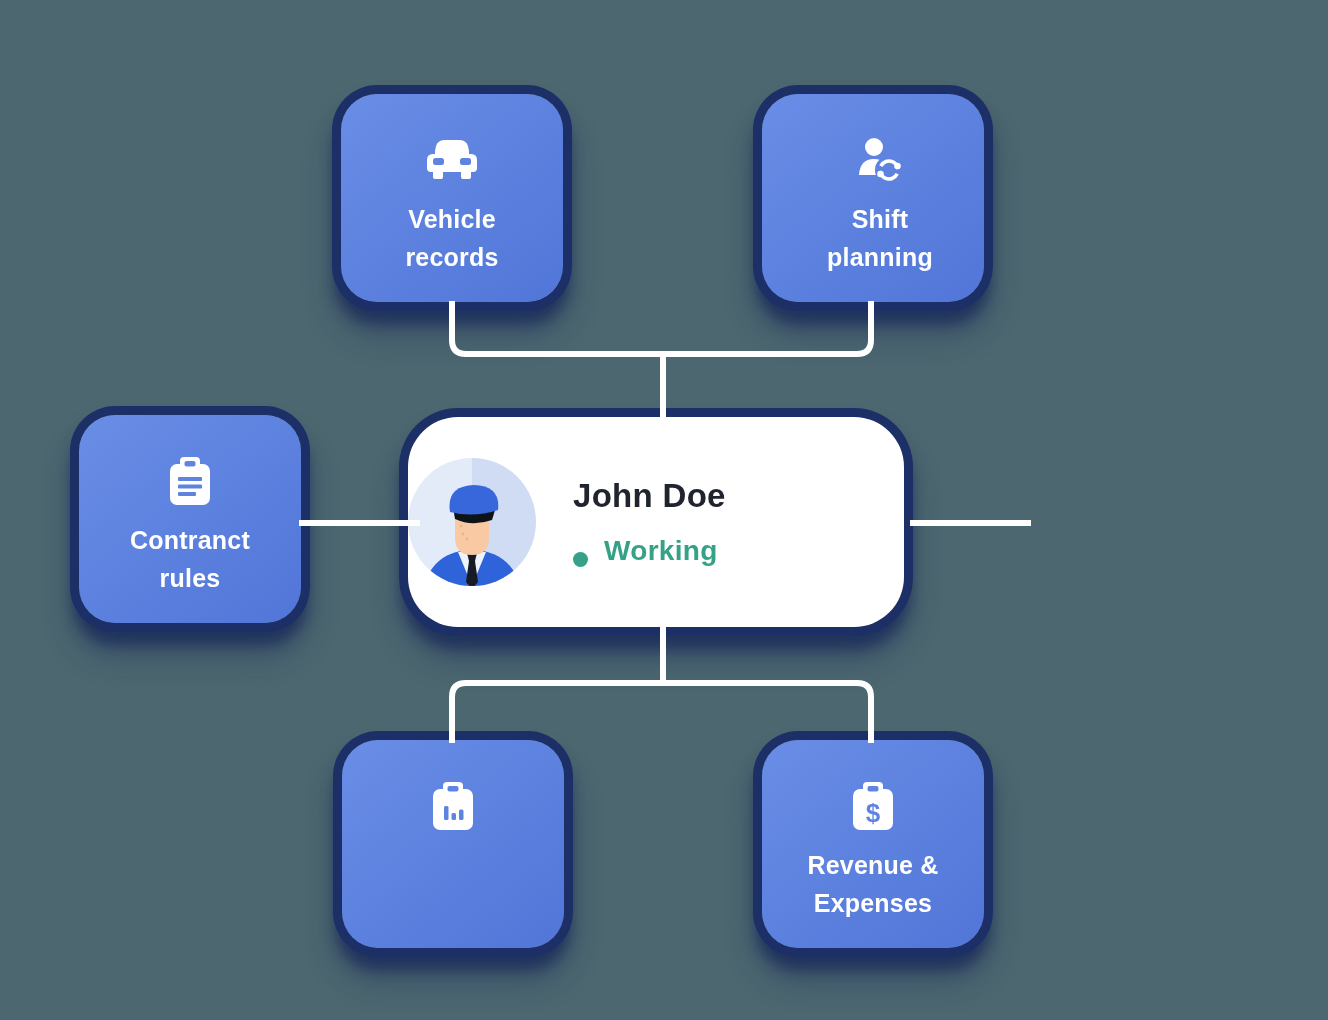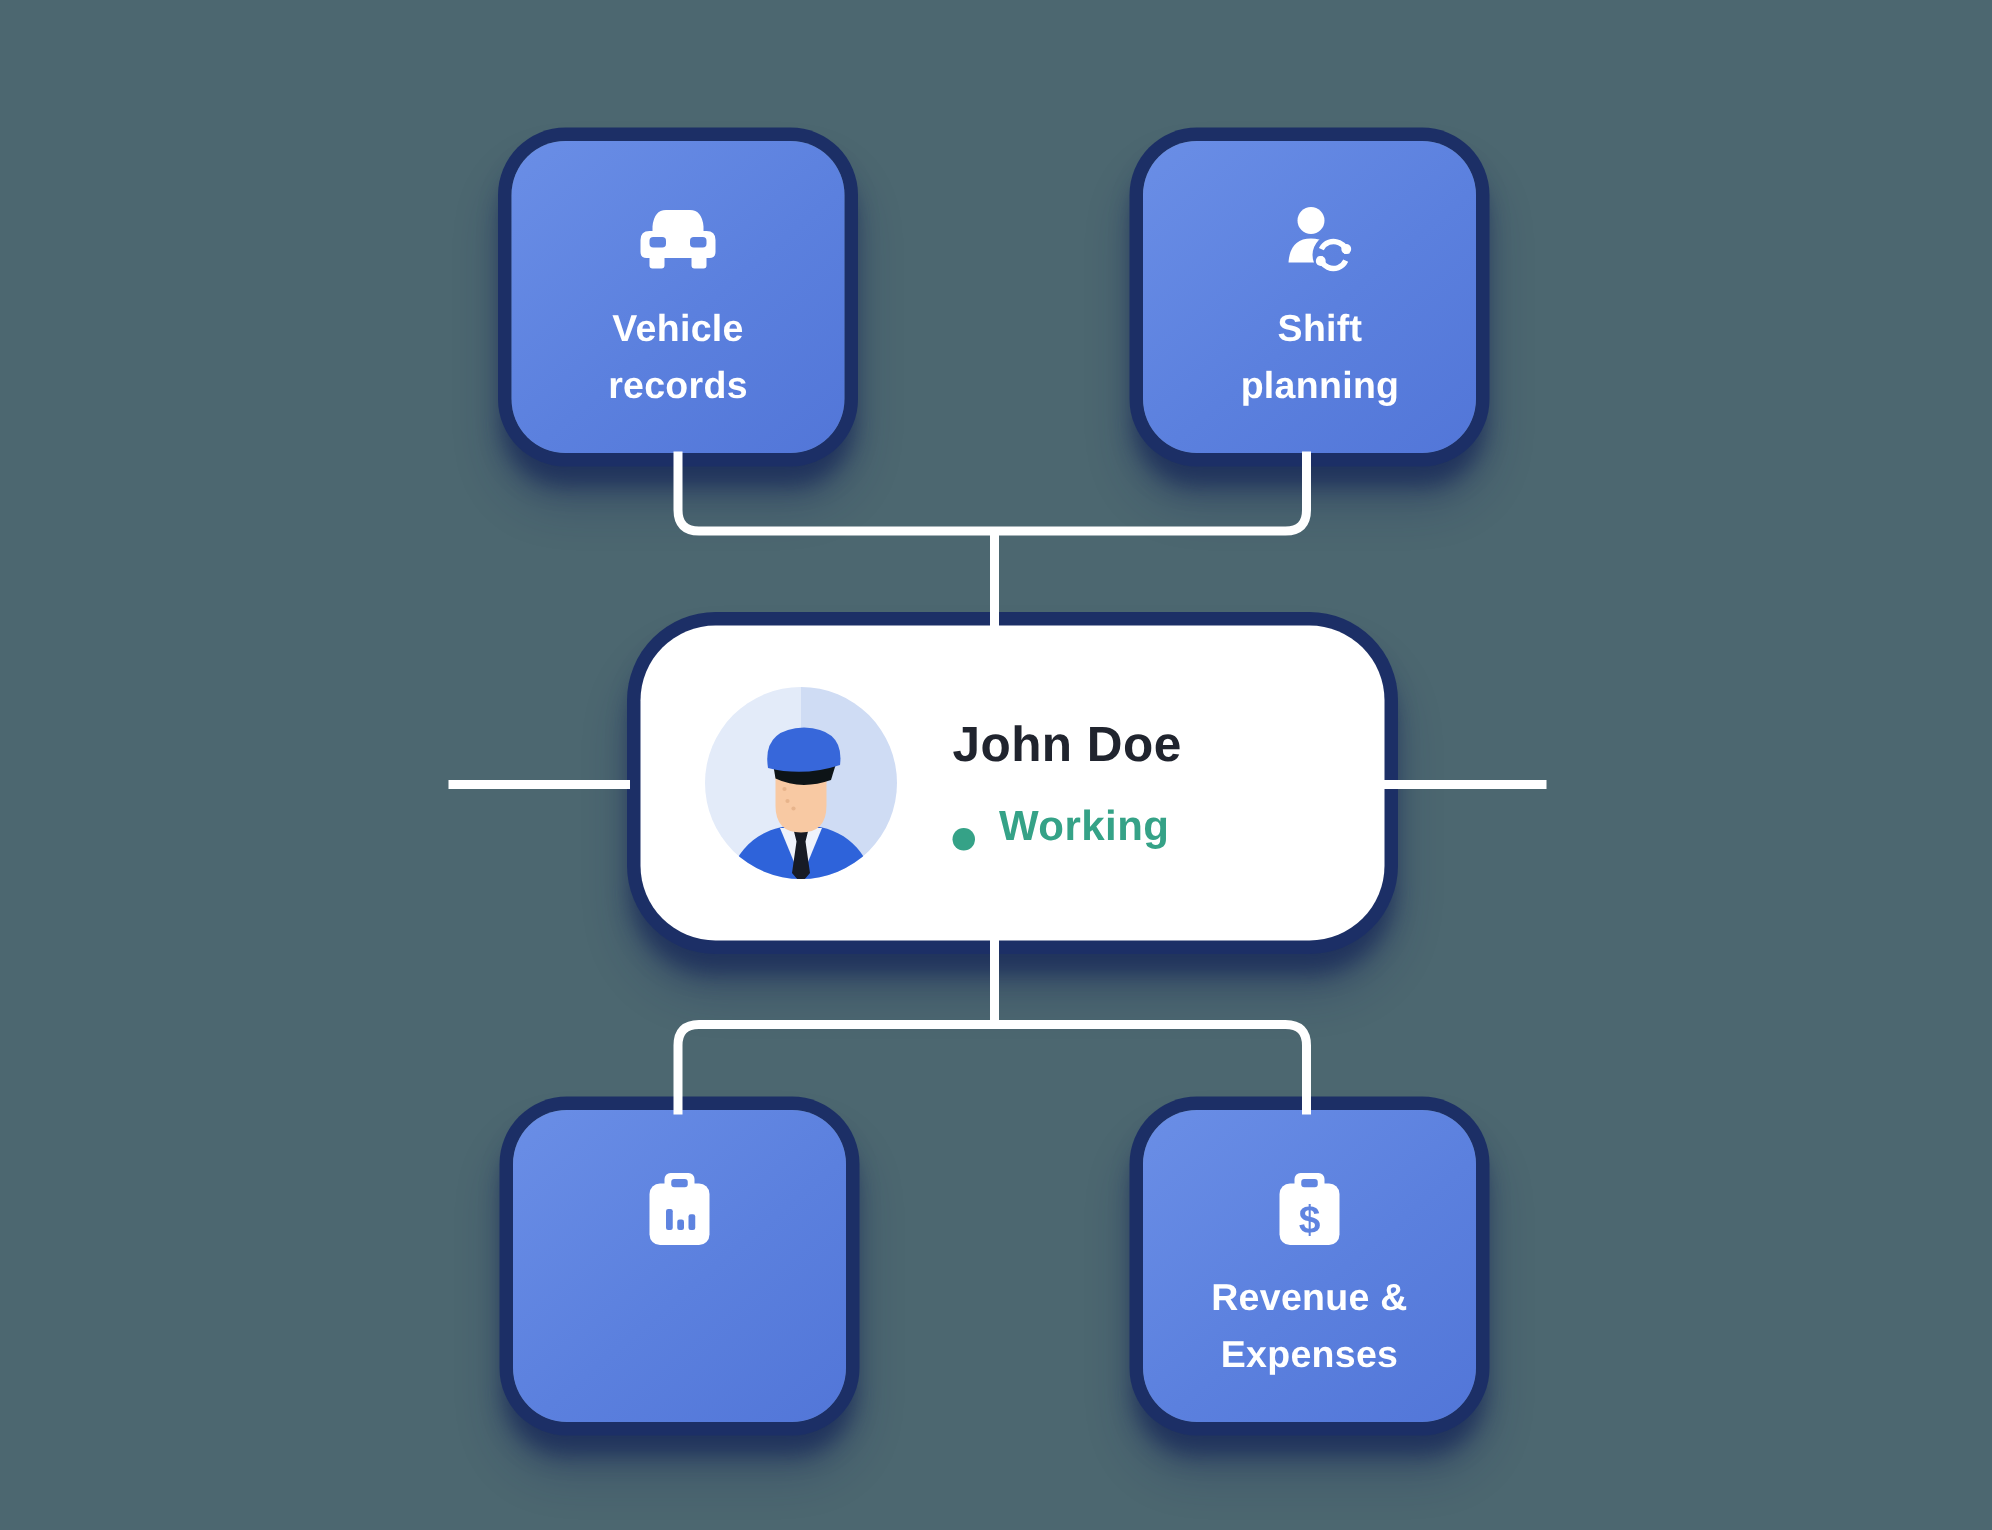--- a/index.html
+++ b/index.html
@@ -27,27 +27,27 @@
     font-weight:600;text-align:center;white-space:pre-line;letter-spacing:.2px;
   }
   .pos-vehicle{left:341px;top:82px;}
   .pos-shift{left:762px;top:82px;padding-left:14px;}
   .pos-contract{left:79px;top:403px;}
   .pos-office{left:1028px;top:403px;}
   .pos-performance{left:342px;top:728px;}
   .pos-revenue{left:762px;top:728px;}
   
   .center-card{
-    position:absolute;left:427px;top:405px;width:496px;height:210px;
+    position:absolute;left:408px;top:405px;width:496px;height:210px;
     border-radius:50px;background:#FFFFFF;
     box-shadow:0 0 0 9px #1C2F66,
                0 16px 14px 6px rgba(22,38,88,0.70),
                0 26px 30px 8px rgba(22,38,88,0.30);
     z-index:2;display:flex;flex-direction:row;align-items:center;
-    padding-left:43px;box-sizing:border-box;cursor:pointer;
+    box-sizing:border-box;cursor:pointer;
   }
   .avatar{width:128px;height:128px;flex:0 0 auto;}
   .center-text{margin-left:37px;display:flex;flex-direction:column;gap:20px;}
   .person-name{font-size:33px;font-weight:700;color:#20242E;letter-spacing:.3px;}
   .status-row{display:flex;align-items:flex-end;gap:16px;}
   .status-dot{width:15px;height:15px;border-radius:50%;background:#35A287;}
   .status-label{font-size:28px;font-weight:600;color:#35A287;letter-spacing:.3px;}
 </style>
 </head>
 <body>
@@ -93,20 +93,38 @@
         <rect width="50" height="48" fill="#FFFFFF" mask="url(#mshift)"></rect>
         <circle cx="34" cy="34" r="9" fill="none" stroke="#FFFFFF" stroke-width="3.6" stroke-dasharray="23.2 5" transform="rotate(25 34 34)"></circle>
         <circle cx="25.5" cy="38" r="3.3" fill="#FFFFFF"></circle>
         <circle cx="42.5" cy="30" r="3.3" fill="#FFFFFF"></circle>
       </svg>
     </span>
     <span class="node-label">Shift
 planning</span>
   </div>
 
+  <div class="node pos-contract">
+    <span class="node-icon">
+      <svg width="44" height="52" viewBox="0 0 44 52">
+        <mask id="mclip1">
+          <rect width="44" height="52" fill="#000"></rect>
+          <rect x="2" y="9" width="40" height="41" rx="7" fill="#fff"></rect>
+          <rect x="12" y="2" width="20" height="13" rx="4" fill="#fff"></rect>
+          <rect x="16.5" y="6" width="11" height="5.5" rx="2" fill="#000"></rect>
+          <rect x="10" y="22" width="24" height="4" rx="1" fill="#000"></rect>
+          <rect x="10" y="29.5" width="24" height="4" rx="1" fill="#000"></rect>
+          <rect x="10" y="37" width="18" height="4" rx="1" fill="#000"></rect>
+        </mask>
+        <rect width="44" height="52" fill="#FFFFFF" mask="url(#mclip1)"></rect>
+      </svg>
+    </span>
+    <span class="node-label">Contranct
+rules</span>
+  </div>
 
 
   <div class="node pos-performance">
     <span class="node-icon">
       <svg width="44" height="52" viewBox="0 0 44 52">
         <mask id="mclip2">
           <rect width="44" height="52" fill="#000"></rect>
           <rect x="2" y="9" width="40" height="41" rx="7" fill="#fff"></rect>
           <rect x="12" y="2" width="20" height="13" rx="4" fill="#fff"></rect>
           <rect x="16.5" y="6" width="11" height="5.5" rx="2" fill="#000"></rect>

